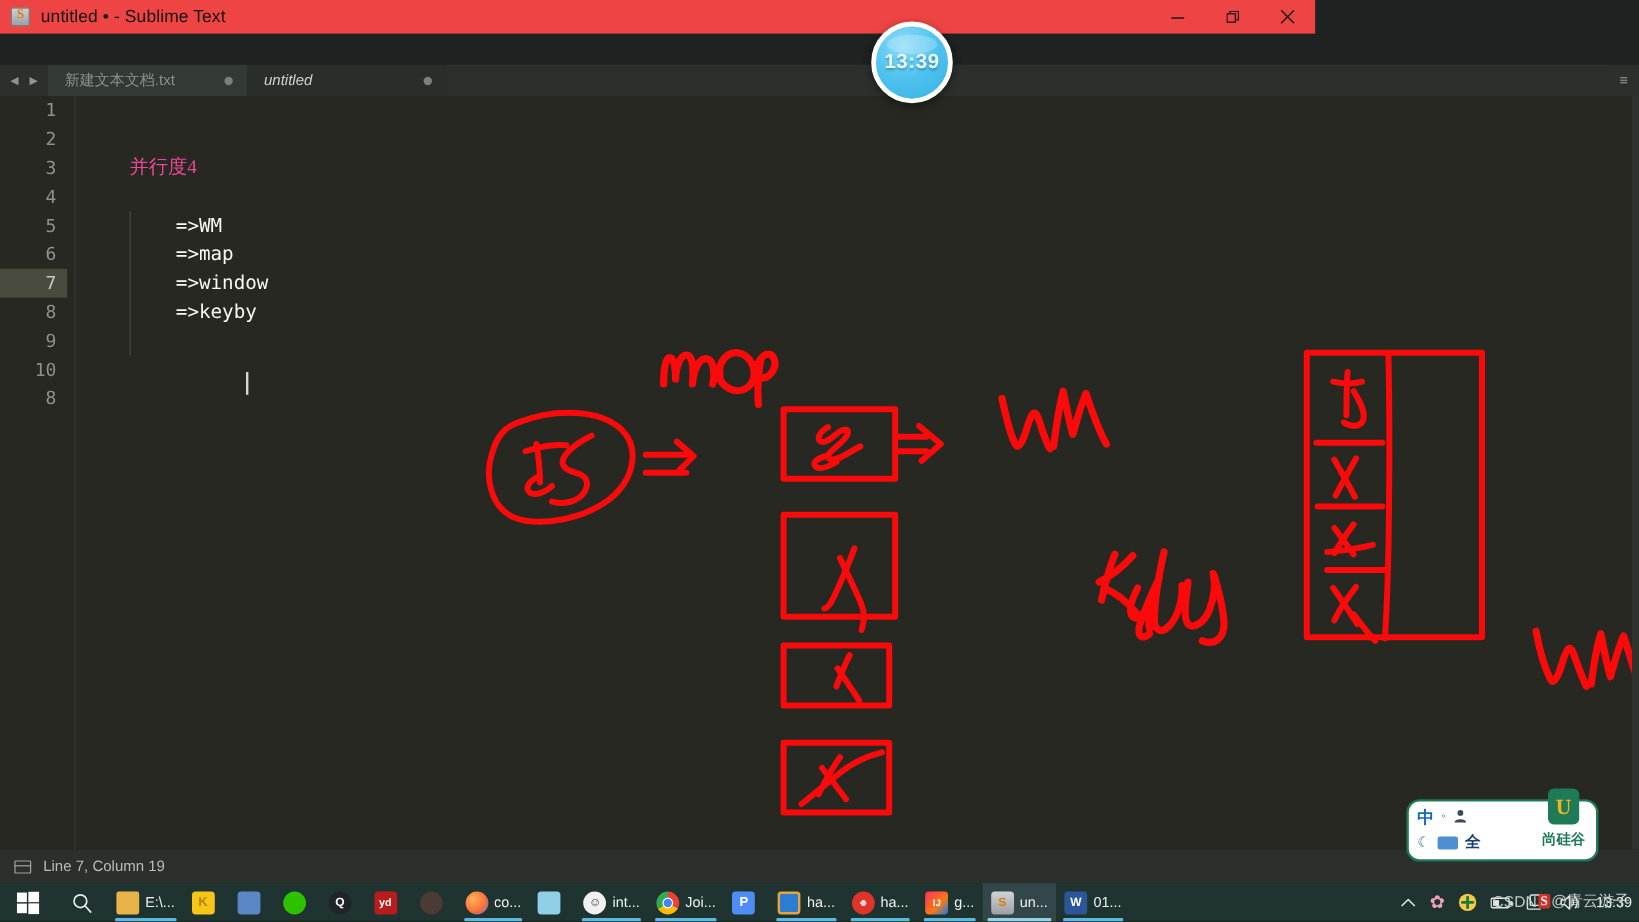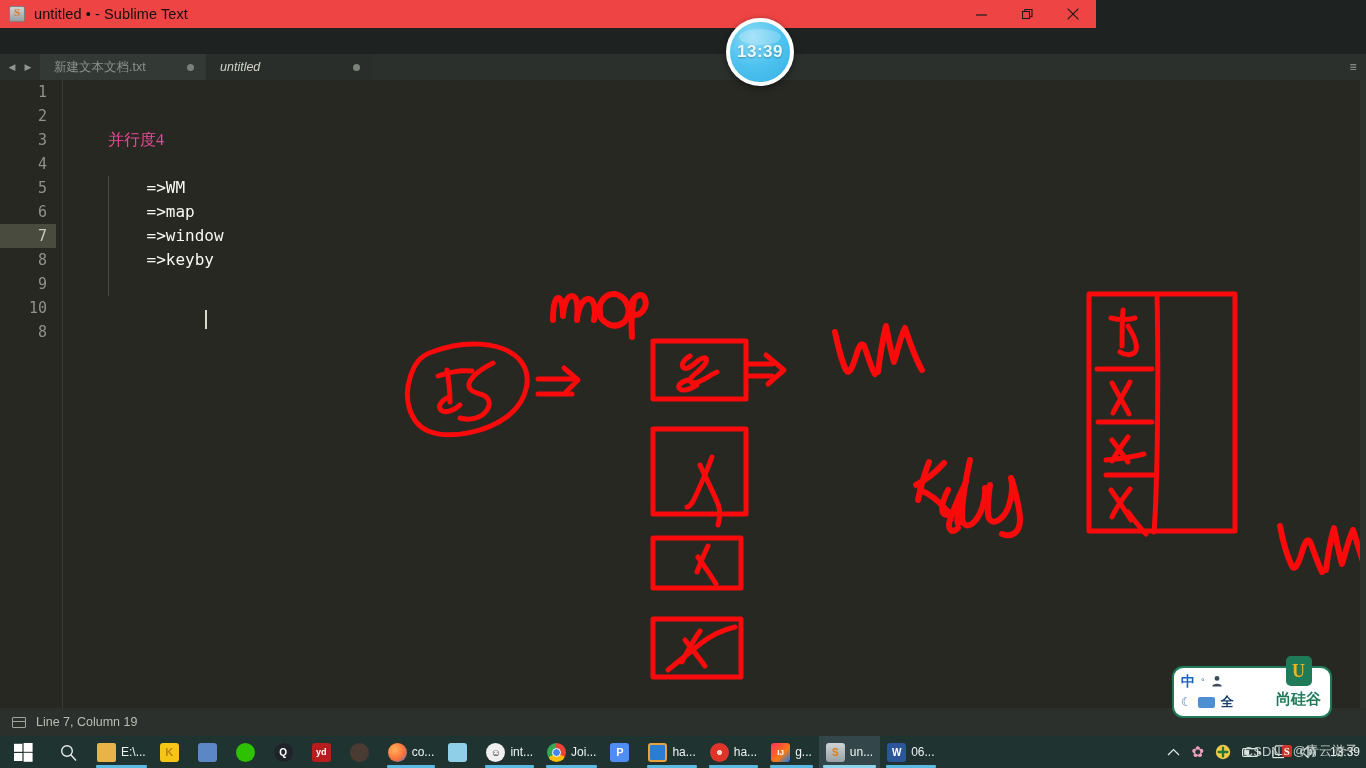--- a/index.html
+++ b/index.html
@@ -234,21 +234,21 @@
     align-items: center; position: relative; padding-right: 2px;
   }
   .ime-logo {
     position: absolute; top: -19px; width: 26px; height: 30px;
     background: #1f7a58; border-radius: 5px;
     display: flex; align-items: center; justify-content: center;
   }
   .ime-logo span { color: #f2b41c; font-size: 18px; font-weight: bold;
                    font-family: "Liberation Serif", serif; }
   .ime-brand-txt {
-    margin-top: 15px; color: #1f7a58; font-size: 15px; font-weight: bold;
+    margin-top: 15px; color: #1f7a58; font-size: 12px; font-weight: bold;
     font-family: "Liberation Sans", sans-serif; white-space: nowrap;
   }
   .scrollbar-right {
     position: absolute; right: 0; top: 80px; width: 6px; height: 628px;
     background: #2f332e;
   }
 </style>
 </head>
 <body>
 
@@ -537,21 +537,21 @@
       <span class="tk-label">g...</span>
     </div>
 
     <div class="tk-item active">
       <span class="tk-ico" style="background:linear-gradient(#cfd3d6,#9aa0a4);color:#e07b10;font-size:10px">S</span>
       <span class="tk-label">un...</span>
     </div>
 
     <div class="tk-item running">
       <span class="tk-ico" style="background:#2b579a;font-size:10px">W</span>
-      <span class="tk-label">06...</span>
+      <span class="tk-label">01...</span>
     </div>
 
     <div class="tray">
       <span class="tray-ico">
         <svg width="13" height="9" viewBox="0 0 13 9">
             <polyline points="1,7 6.5,1.6 12,7" fill="none" stroke="#e4e9e8" stroke-width="1.3"></polyline>
           </svg>
       </span>
       <span class="tray-ico" style="color:#f2a0c0;font-size:15px">✿</span>
       <span class="tray-ico">

